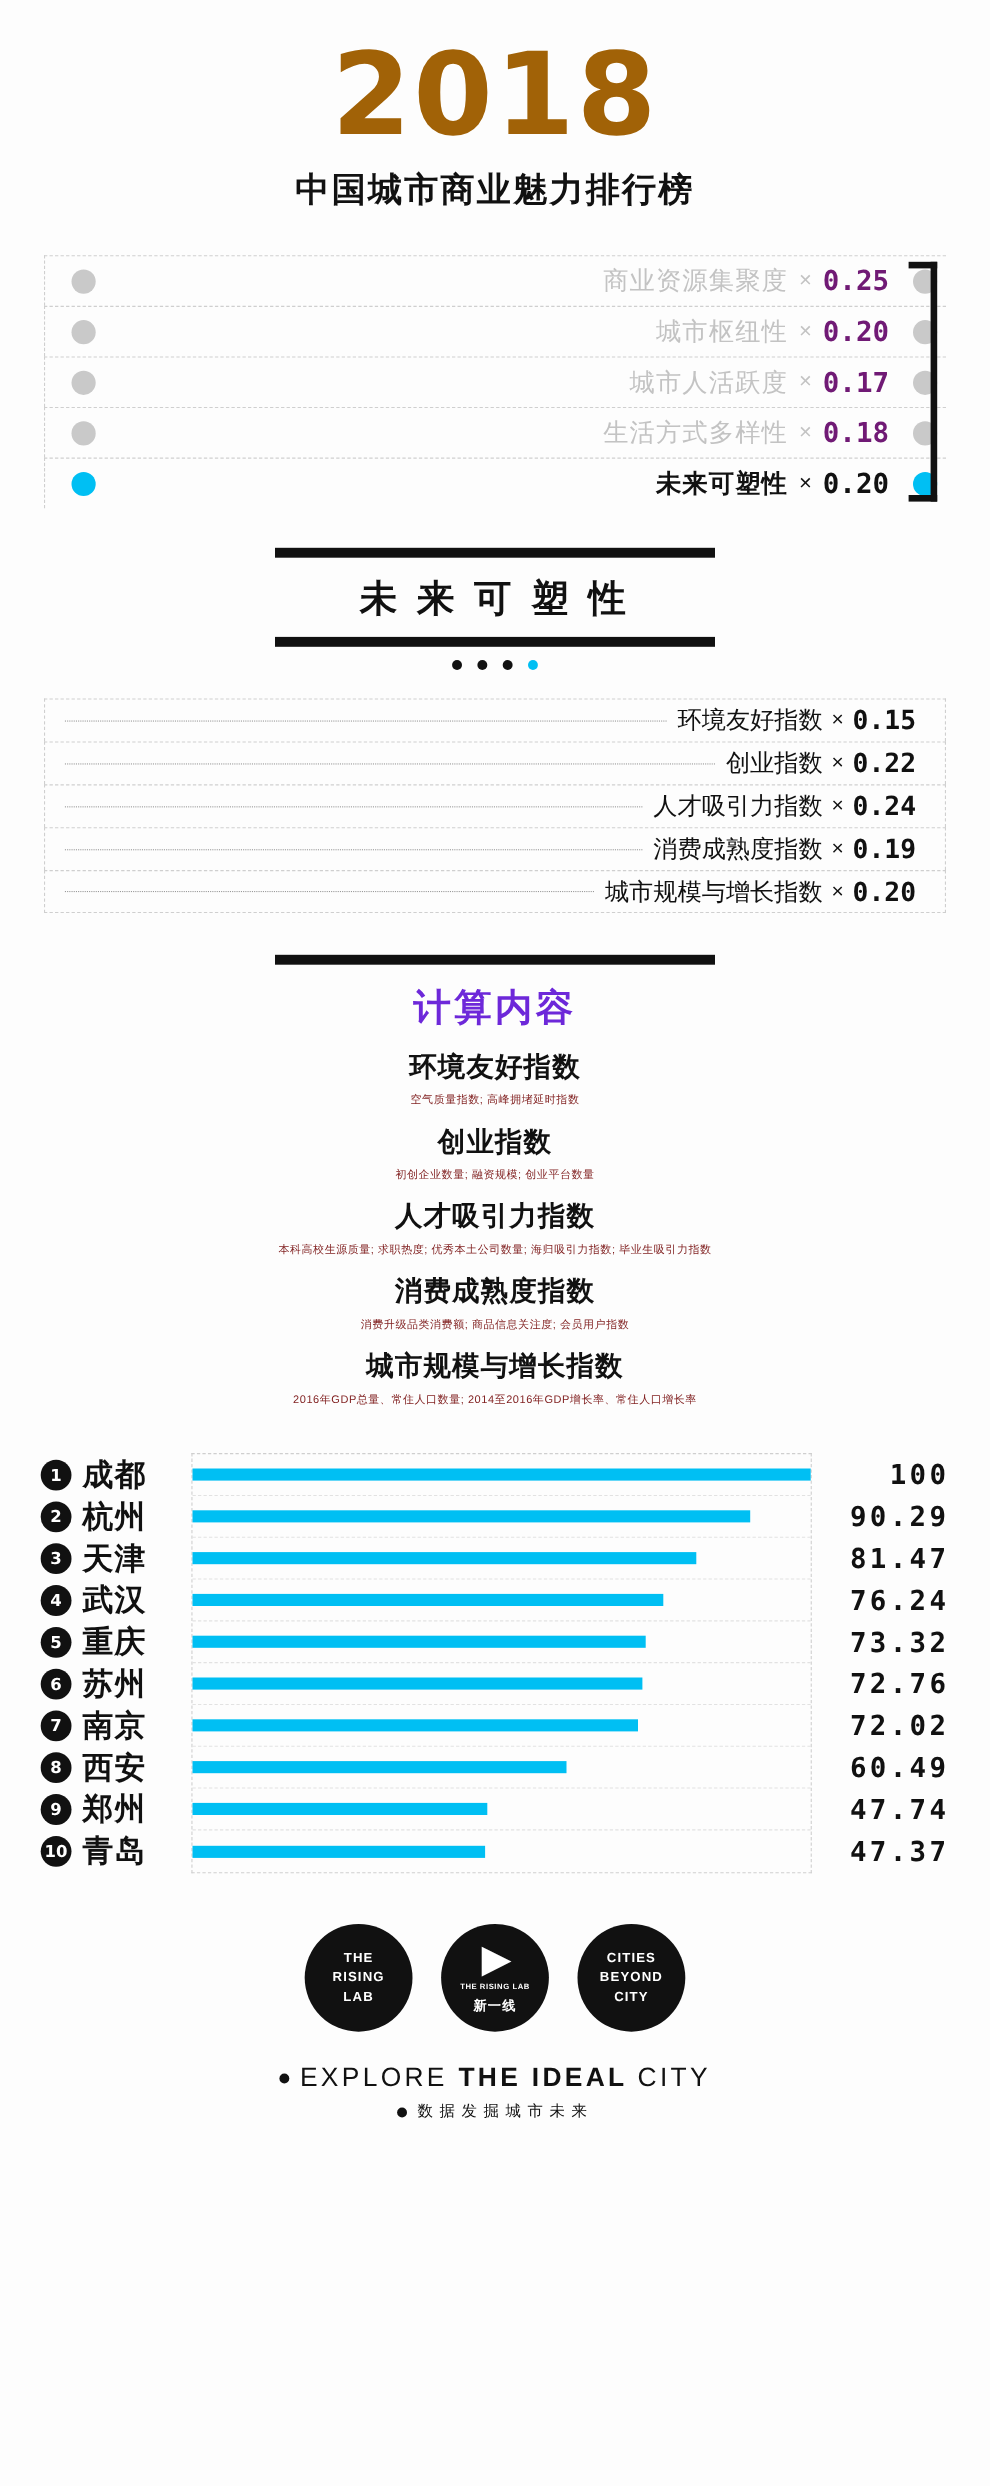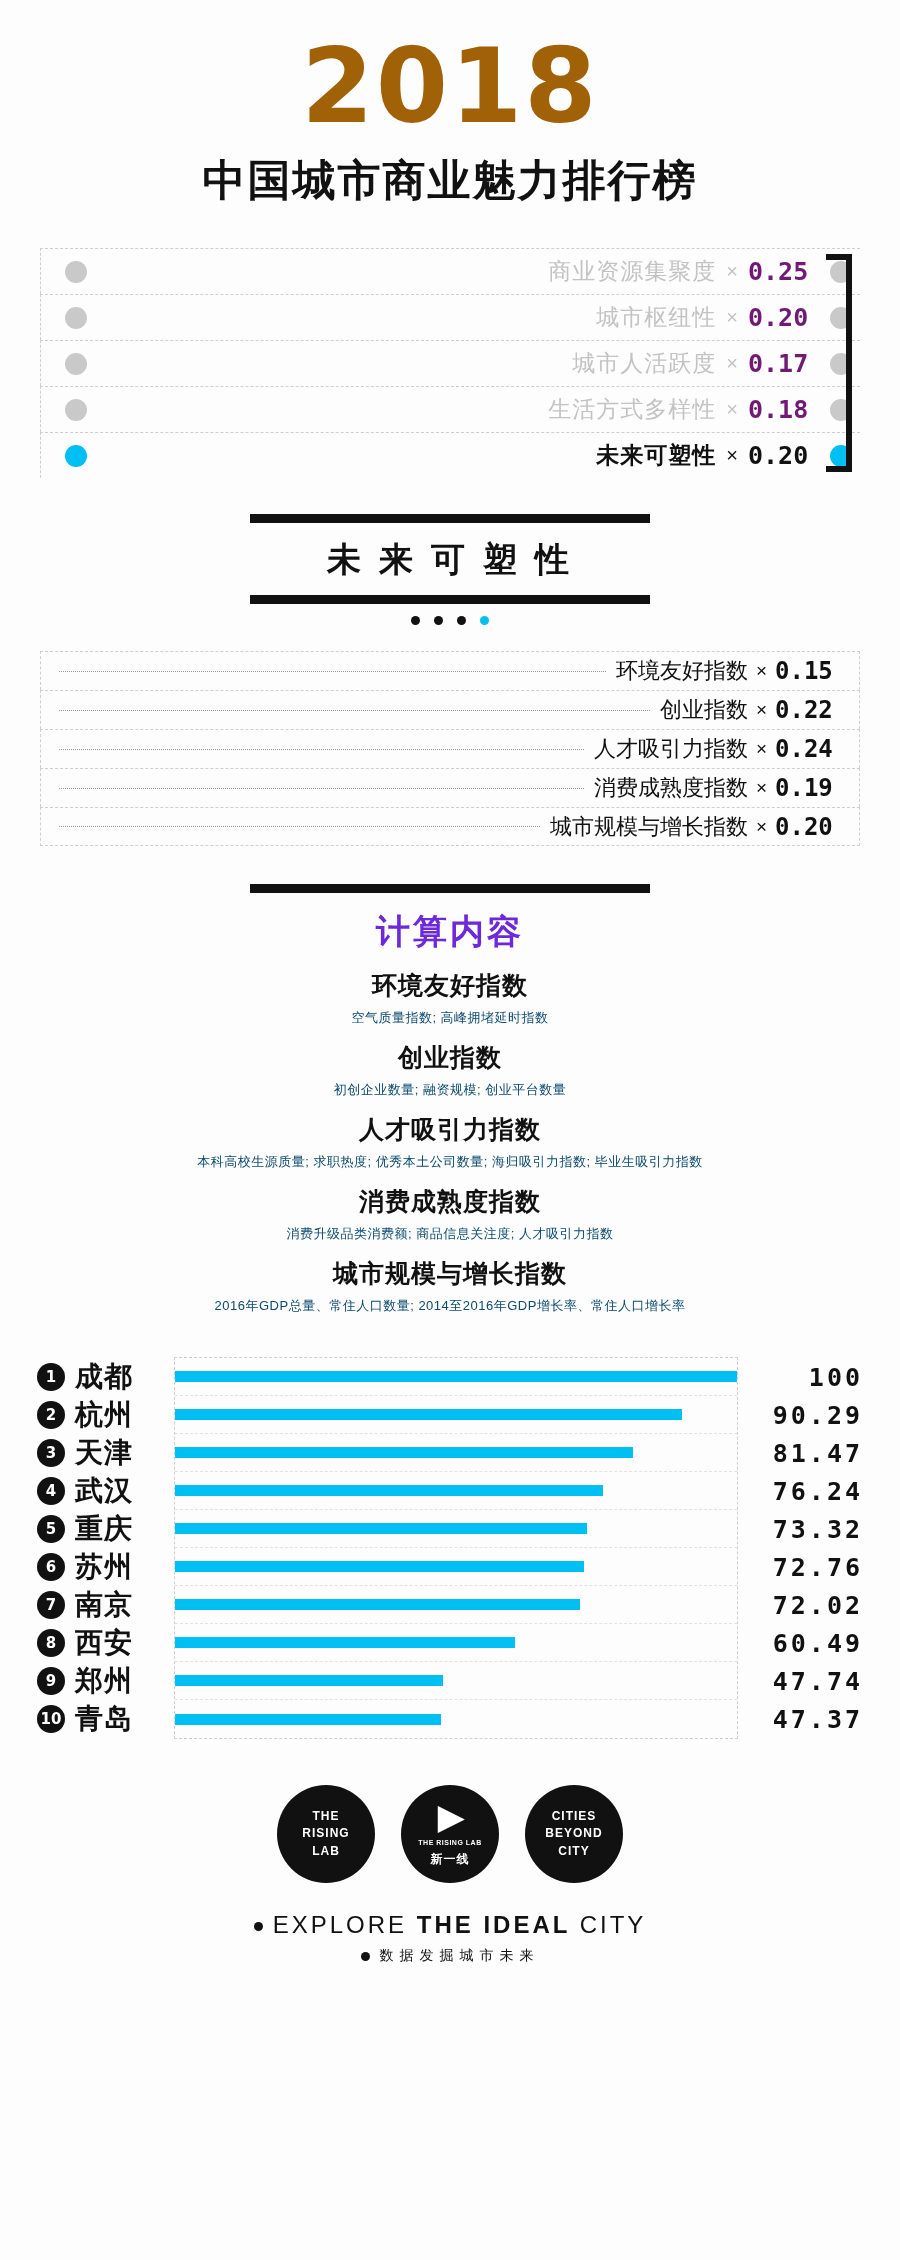--- a/index.html
+++ b/index.html
@@ -25,21 +25,21 @@
   .year {
     font-family: "DejaVu Sans", sans-serif;
     font-size: 104px;
     font-weight: bold;
     letter-spacing: 2px;
     color: #a16207;
     line-height: 1;
   }
   .main-title {
     margin-top: 14px;
-    font-size: 43px;
+    font-size: 31px;
     font-weight: bold;
     letter-spacing: 2px;
     color: #111;
   }
 
   
   .weights {
     position: relative;
     margin: 38px 40px 0 40px;
     padding: 0;
@@ -184,22 +184,22 @@
     margin: 16px 0 10px 0;
   }
   .calc-item { margin-top: 14px; }
   .calc-name {
     font-size: 25px;
     font-weight: bold;
     color: #111;
     letter-spacing: 1px;
   }
   .calc-desc {
-    font-size: 13px;
-    color: #0c4a6e;
+    font-size: 10px;
+    color: #7f1d1d;
     margin-top: 7px;
     letter-spacing: 0.5px;
   }
 
   
   .chart {
     position: relative;
     margin: 34px 36px 0 36px;
     padding-top: 8px;
   }
@@ -430,21 +430,21 @@
     <div class="calc-item">
       <div class="calc-name">创业指数</div>
       <div class="calc-desc">初创企业数量; 融资规模; 创业平台数量</div>
     </div>
     <div class="calc-item">
       <div class="calc-name">人才吸引力指数</div>
       <div class="calc-desc">本科高校生源质量; 求职热度; 优秀本土公司数量; 海归吸引力指数; 毕业生吸引力指数</div>
     </div>
     <div class="calc-item">
       <div class="calc-name">消费成熟度指数</div>
-      <div class="calc-desc">消费升级品类消费额; 商品信息关注度; 人才吸引力指数</div>
+      <div class="calc-desc">消费升级品类消费额; 商品信息关注度; 会员用户指数</div>
     </div>
     <div class="calc-item">
       <div class="calc-name">城市规模与增长指数</div>
       <div class="calc-desc">2016年GDP总量、常住人口数量; 2014至2016年GDP增长率、常住人口增长率</div>
     </div>
   </div>
 
   <div class="chart">
     <div class="chart-inner" id="chart-inner">
         <div class="crow">

